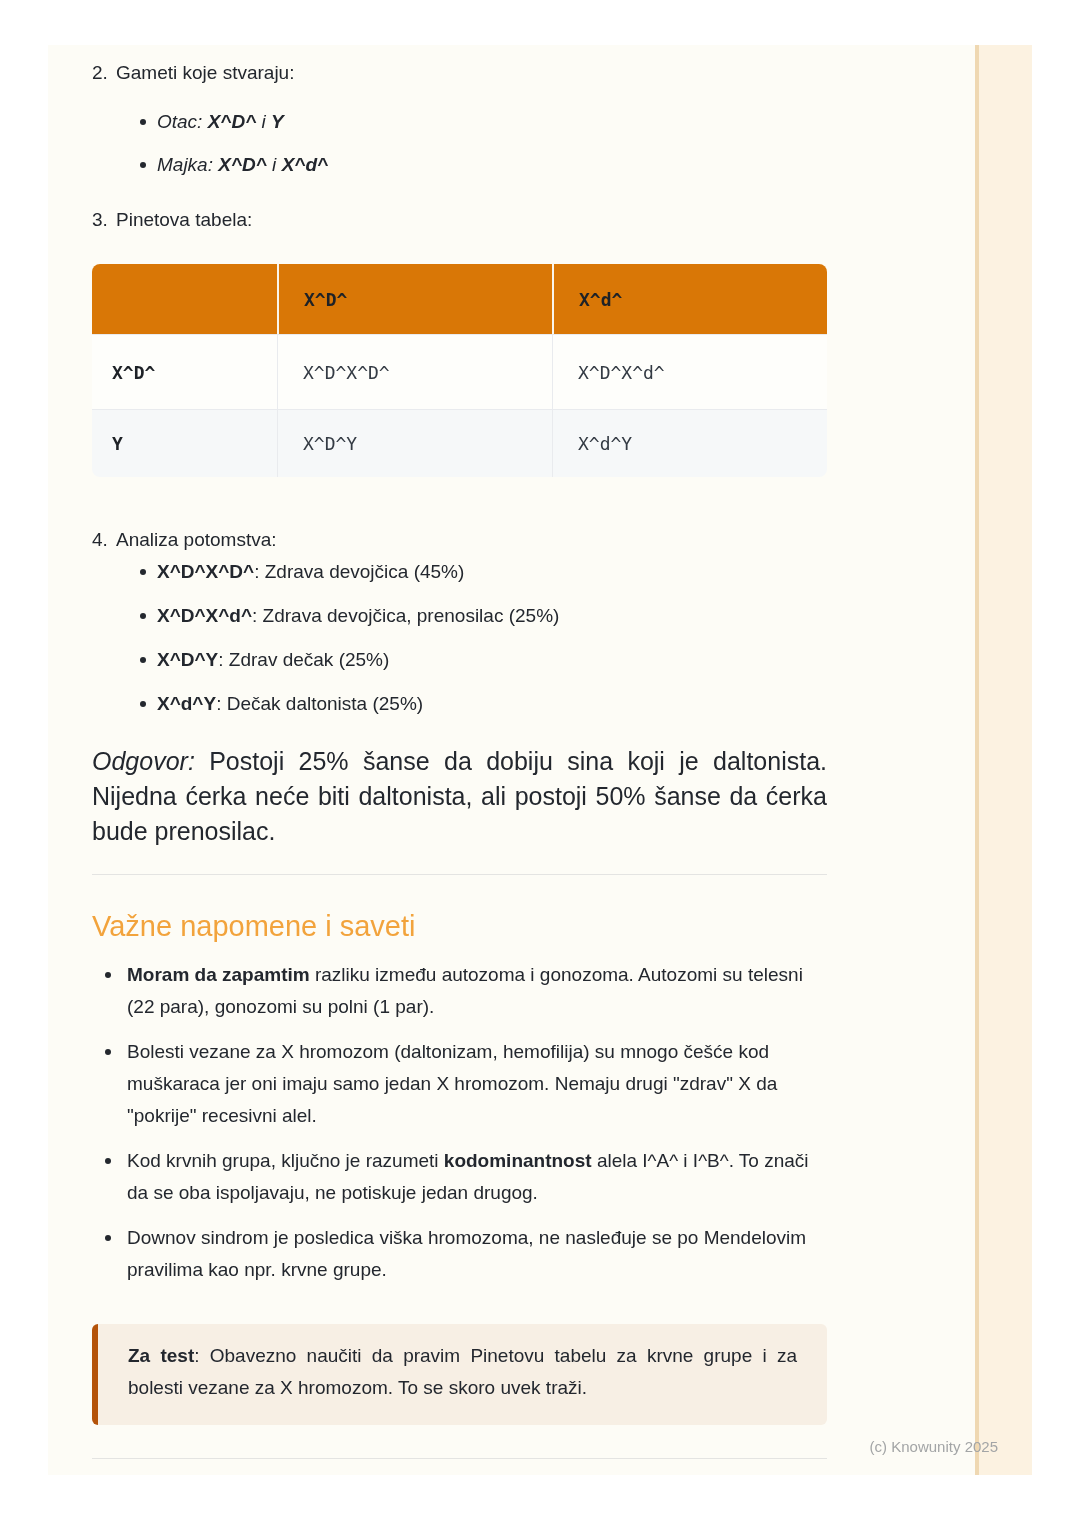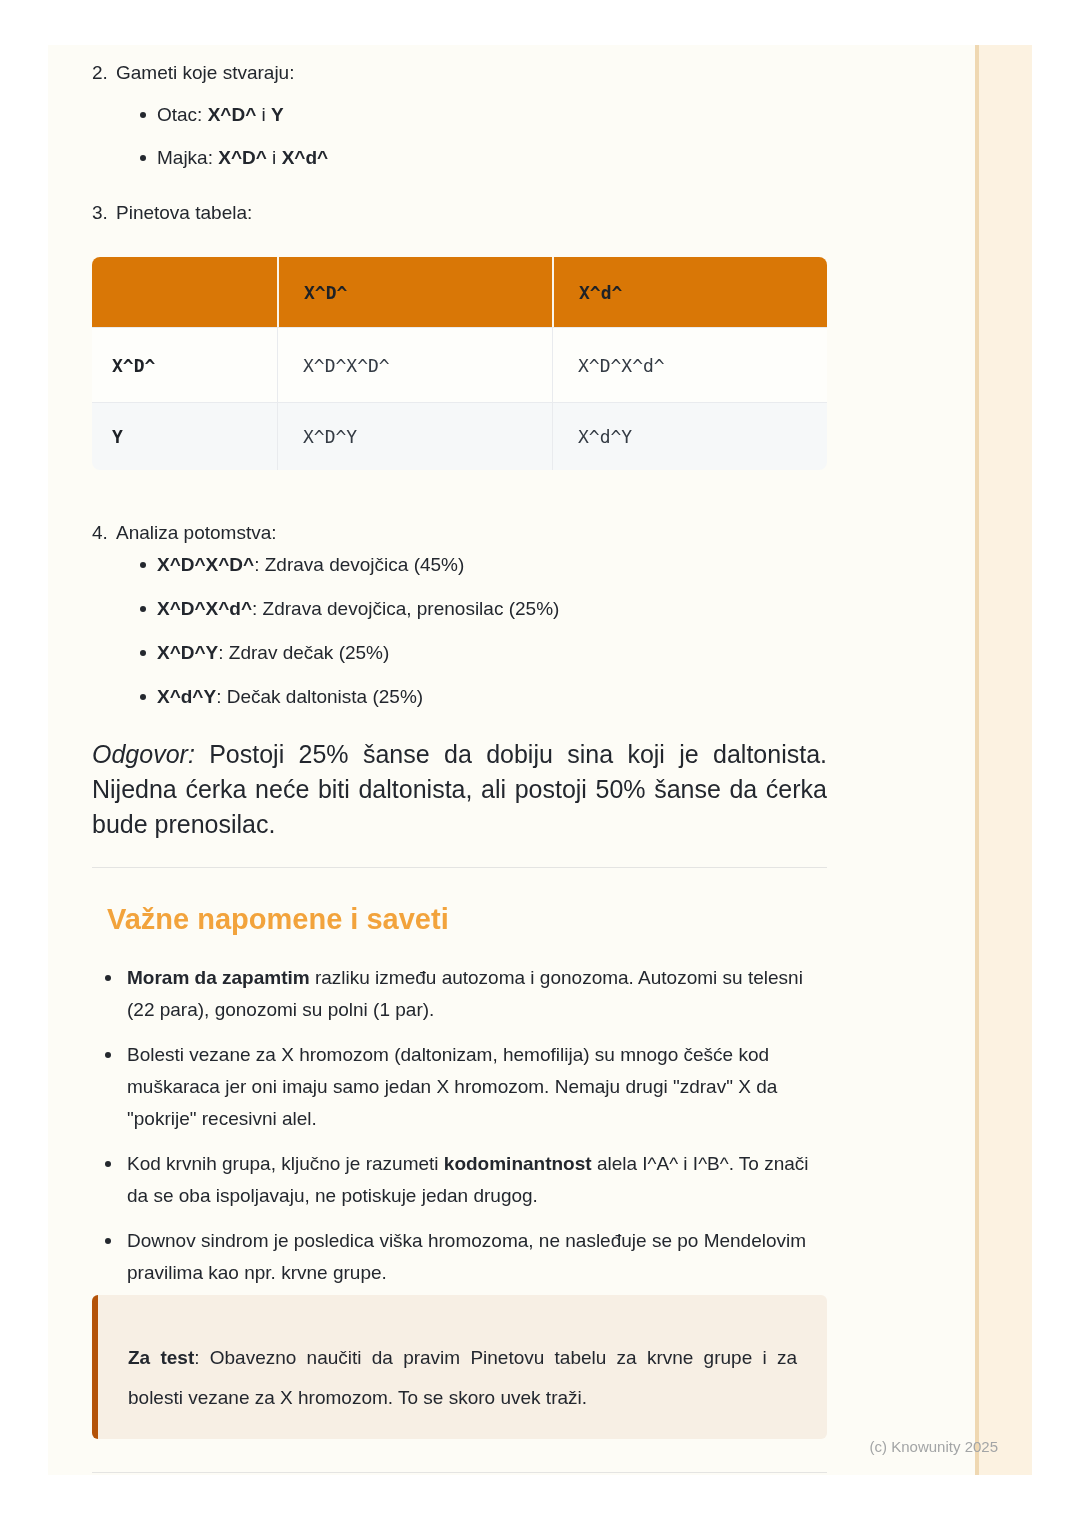--- a/index.html
+++ b/index.html
@@ -59,21 +59,21 @@
     font-size:19px;
     line-height:32px;
   }
   li.bullet::before{
     content:"";
     position:absolute;
     width:6px;height:6px;border-radius:50%;
     background:#24282E;
     top:13px;
   }
-  ul.gamete-list{margin-top:10px;}
+  ul.gamete-list{margin-top:17px;font-style:italic;}
   ul.gamete-list li.bullet{padding-left:65px;}
   ul.gamete-list li.bullet::before{left:48px;}
   ul.gamete-list li.bullet + li.bullet{margin-top:11px;}
 
   .mt-item3{margin-top:23px;}
 
   table.punnett{
     margin-top:28px;
     width:735px;
     border-collapse:separate;
@@ -121,37 +121,36 @@
 
   .divider{
     height:1px;
     background:var(--divider);
     margin-top:25px;
   }
   h2.section-heading{
     margin-top:34px;
     font-size:29px;
     line-height:34px;
-    font-weight:bold;
+    font-weight:normal;
     color:var(--heading_orange);
-    margin-left:15px;
-  }
-  ul.notes-list{margin-top:26px;}
+  }
+  ul.notes-list{margin-top:16px;}
   ul.notes-list li.bullet{padding-left:35px;}
   ul.notes-list li.bullet::before{left:13px;}
   ul.notes-list li.bullet + li.bullet{margin-top:13px;}
 
   .callout{
-    margin-top:6px;
+    margin-top:38px;
     background:var(--callout_bg);
     border-left:6px solid var(--callout_border);
     border-radius:6px;
-    padding:43px 30px 21px 30px;
+    padding:16px 30px 21px 30px;
     font-size:19px;
-    line-height:40px;
+    line-height:32px;
     text-align:justify;
   }
   .divider.bottom{margin-top:33px;}
   .footer-note{
     position:absolute;
     top:1393px;
     right:34px;
     font-size:15px;
     color:var(--footer_gray);
   }

